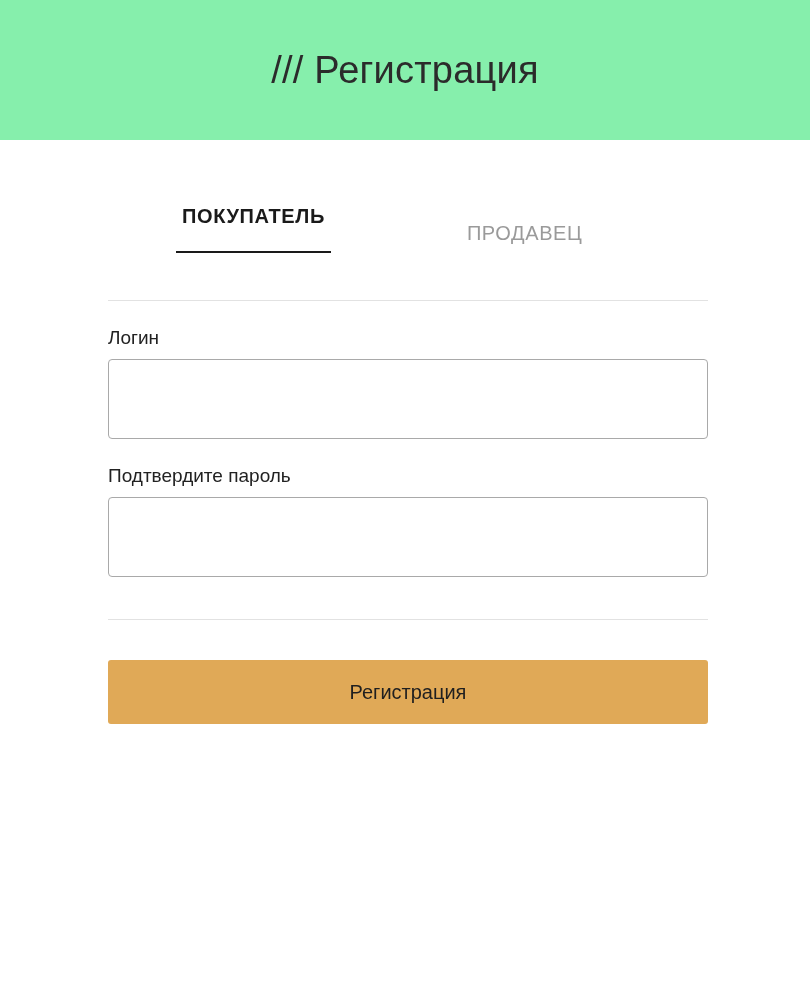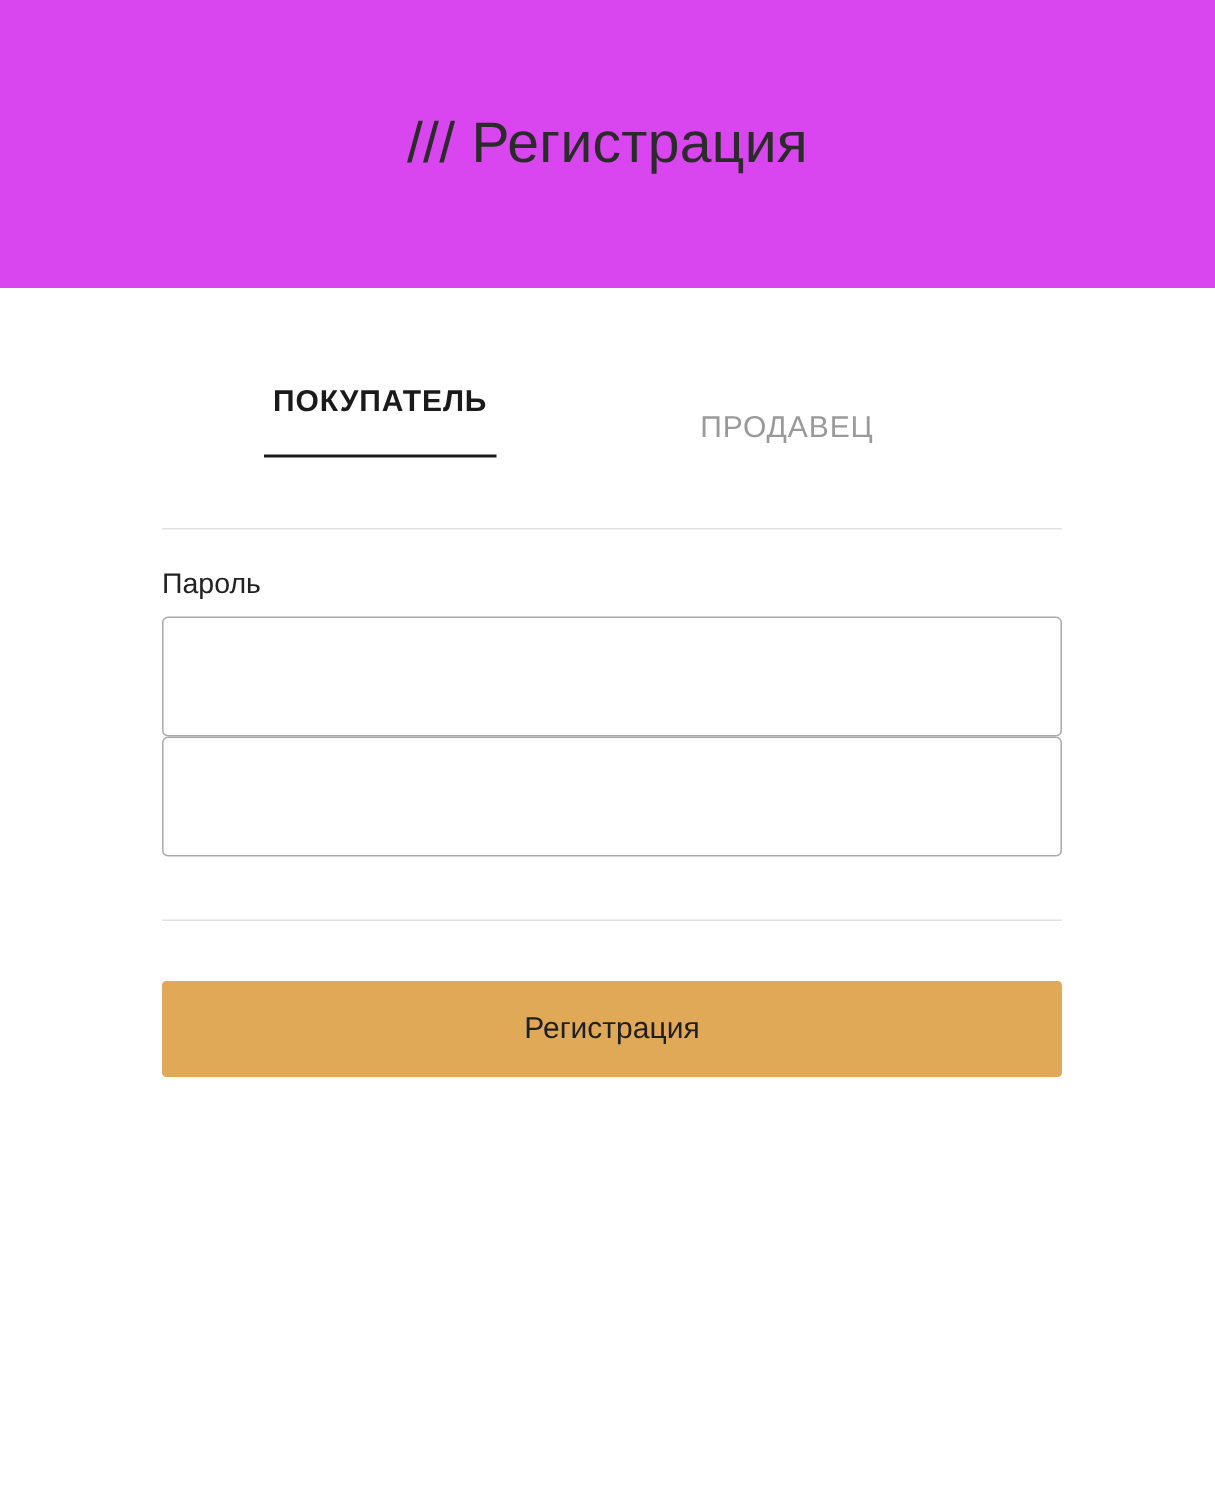--- a/index.html
+++ b/index.html
@@ -18,22 +18,22 @@
   .page {
     width: 810px;
     height: 1008px;
     position: relative;
     box-sizing: border-box;
   }
 
   
   .header {
     width: 100%;
-    height: 192px;
-    background: #d946ef;
+    height: 140px;
+    background: #86efac;
     display: flex;
     align-items: center;
     justify-content: center;
     box-sizing: border-box;
   }
   .header-title {
     font-size: 38px;
     font-weight: 400;
     color: #2b2b2b;
     letter-spacing: 0.2px;
@@ -146,26 +146,27 @@
   <div class="content">
 
     <div class="tabs">
       <button class="tab tab-buyer">ПОКУПАТЕЛЬ</button>
       <button class="tab tab-seller">ПРОДАВЕЦ</button>
     </div>
 
     <div class="divider"></div>
 
     <div class="field">
-      <label class="field-label">Пароль</label>
+      <label class="field-label">Логин</label>
       <input class="field-input" type="text" placeholder="" style="">
     </div>
 
 
     <div class="field">
+      <label class="field-label">Подтвердите пароль</label>
       <input class="field-input" type="password" placeholder="" style="">
     </div>
 
     <div class="divider-bottom"></div>
 
     <div class="submit-wrap">
       <button class="submit-button">Регистрация</button>
     </div>
 
   </div>

